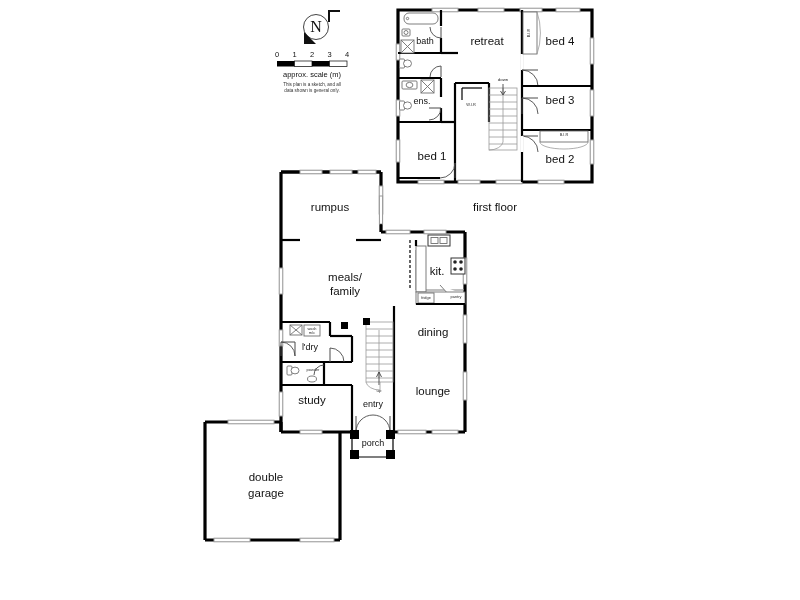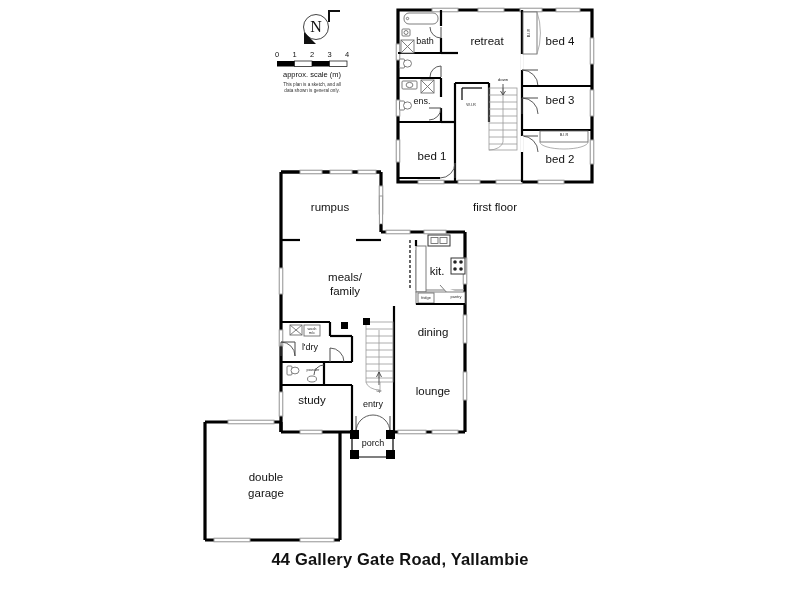--- a/index.html
+++ b/index.html
@@ -351,15 +351,14 @@
       <text class="lbl lbl-room" x="345" y="278">meals/</text>
       <text class="lbl lbl-room" x="345" y="292">family</text>
       <text class="lbl lbl-room" x="437" y="272">kit.</text>
       <text class="lbl lbl-room" x="433" y="333">dining</text>
       <text class="lbl lbl-room" x="433" y="392">lounge</text>
       <text class="lbl lbl-room-sm" x="310" y="348">l'dry</text>
     </g>
 
   </svg>
 
-  <div id="title-bar">44 Gallery Gate Road, Yallambie</div>
 
 </div>
 
 </body></html>

